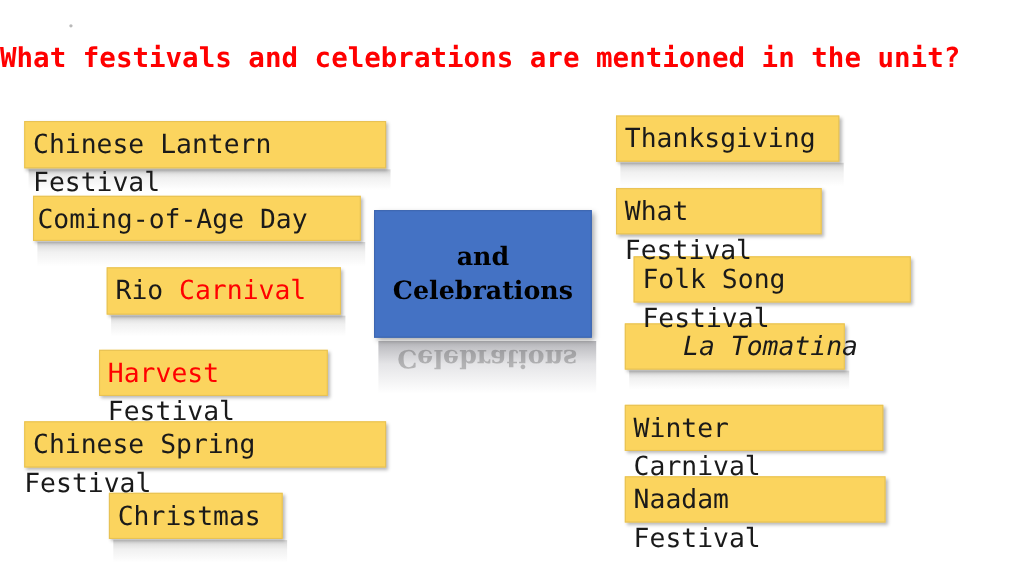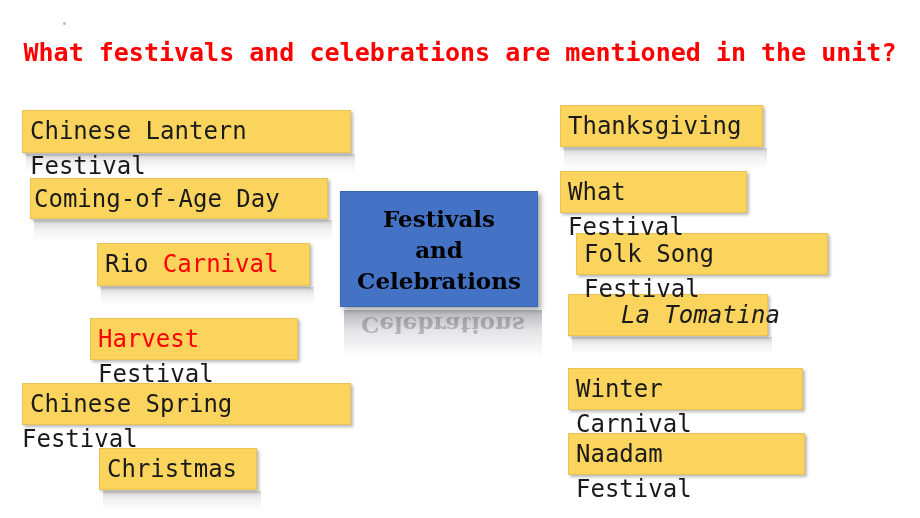--- a/index.html
+++ b/index.html
@@ -14,21 +14,20 @@
     overflow: hidden;
     font-family: "DejaVu Sans Mono", "Liberation Mono", monospace;
   }
 
   
   #slide-title {
     position: absolute;
     left: 0;
     top: 38px;
     width: 920px;
-    text-align: center;
     color: #FF0000;
     font-family: "DejaVu Sans Mono", "Liberation Mono", monospace;
     font-size: 25px;
     font-weight: 700;
     letter-spacing: 0px;
     white-space: nowrap;
   }
 
   
   .item {
@@ -168,21 +167,20 @@
   <div class="item-label" style="left:0px; top:35px;">Festival</div>
 </div>
 
 <div class="item" style="left:99px; top:448px;">
   <div class="chip" style="left:0px; top:0px; width:158px; height:42px;"></div>
   <div class="chip-reflection" style="left:4px; top:43px; width:158px; height:24px;"></div>
   <div class="item-label" style="left:8px; top:0px;">Christmas</div>
 </div>
 
 <div id="center-box" style="left:340px; top:191px; width:198px; height:116px;">
-  <div class="cline">Festivals</div>
   <div class="cline">and</div>
   <div class="cline">Celebrations</div>
 </div>
 <div id="center-reflection" style="left:344px; top:310px; width:198px; height:52px;">
   <div class="rtext">Celebrations</div>
 </div>
 
 <div class="item" style="left:560px; top:105px;">
   <div class="chip" style="left:0px; top:0px; width:203px; height:42px;"></div>
   <div class="chip-reflection" style="left:4px; top:43px; width:203px; height:25px;"></div>

